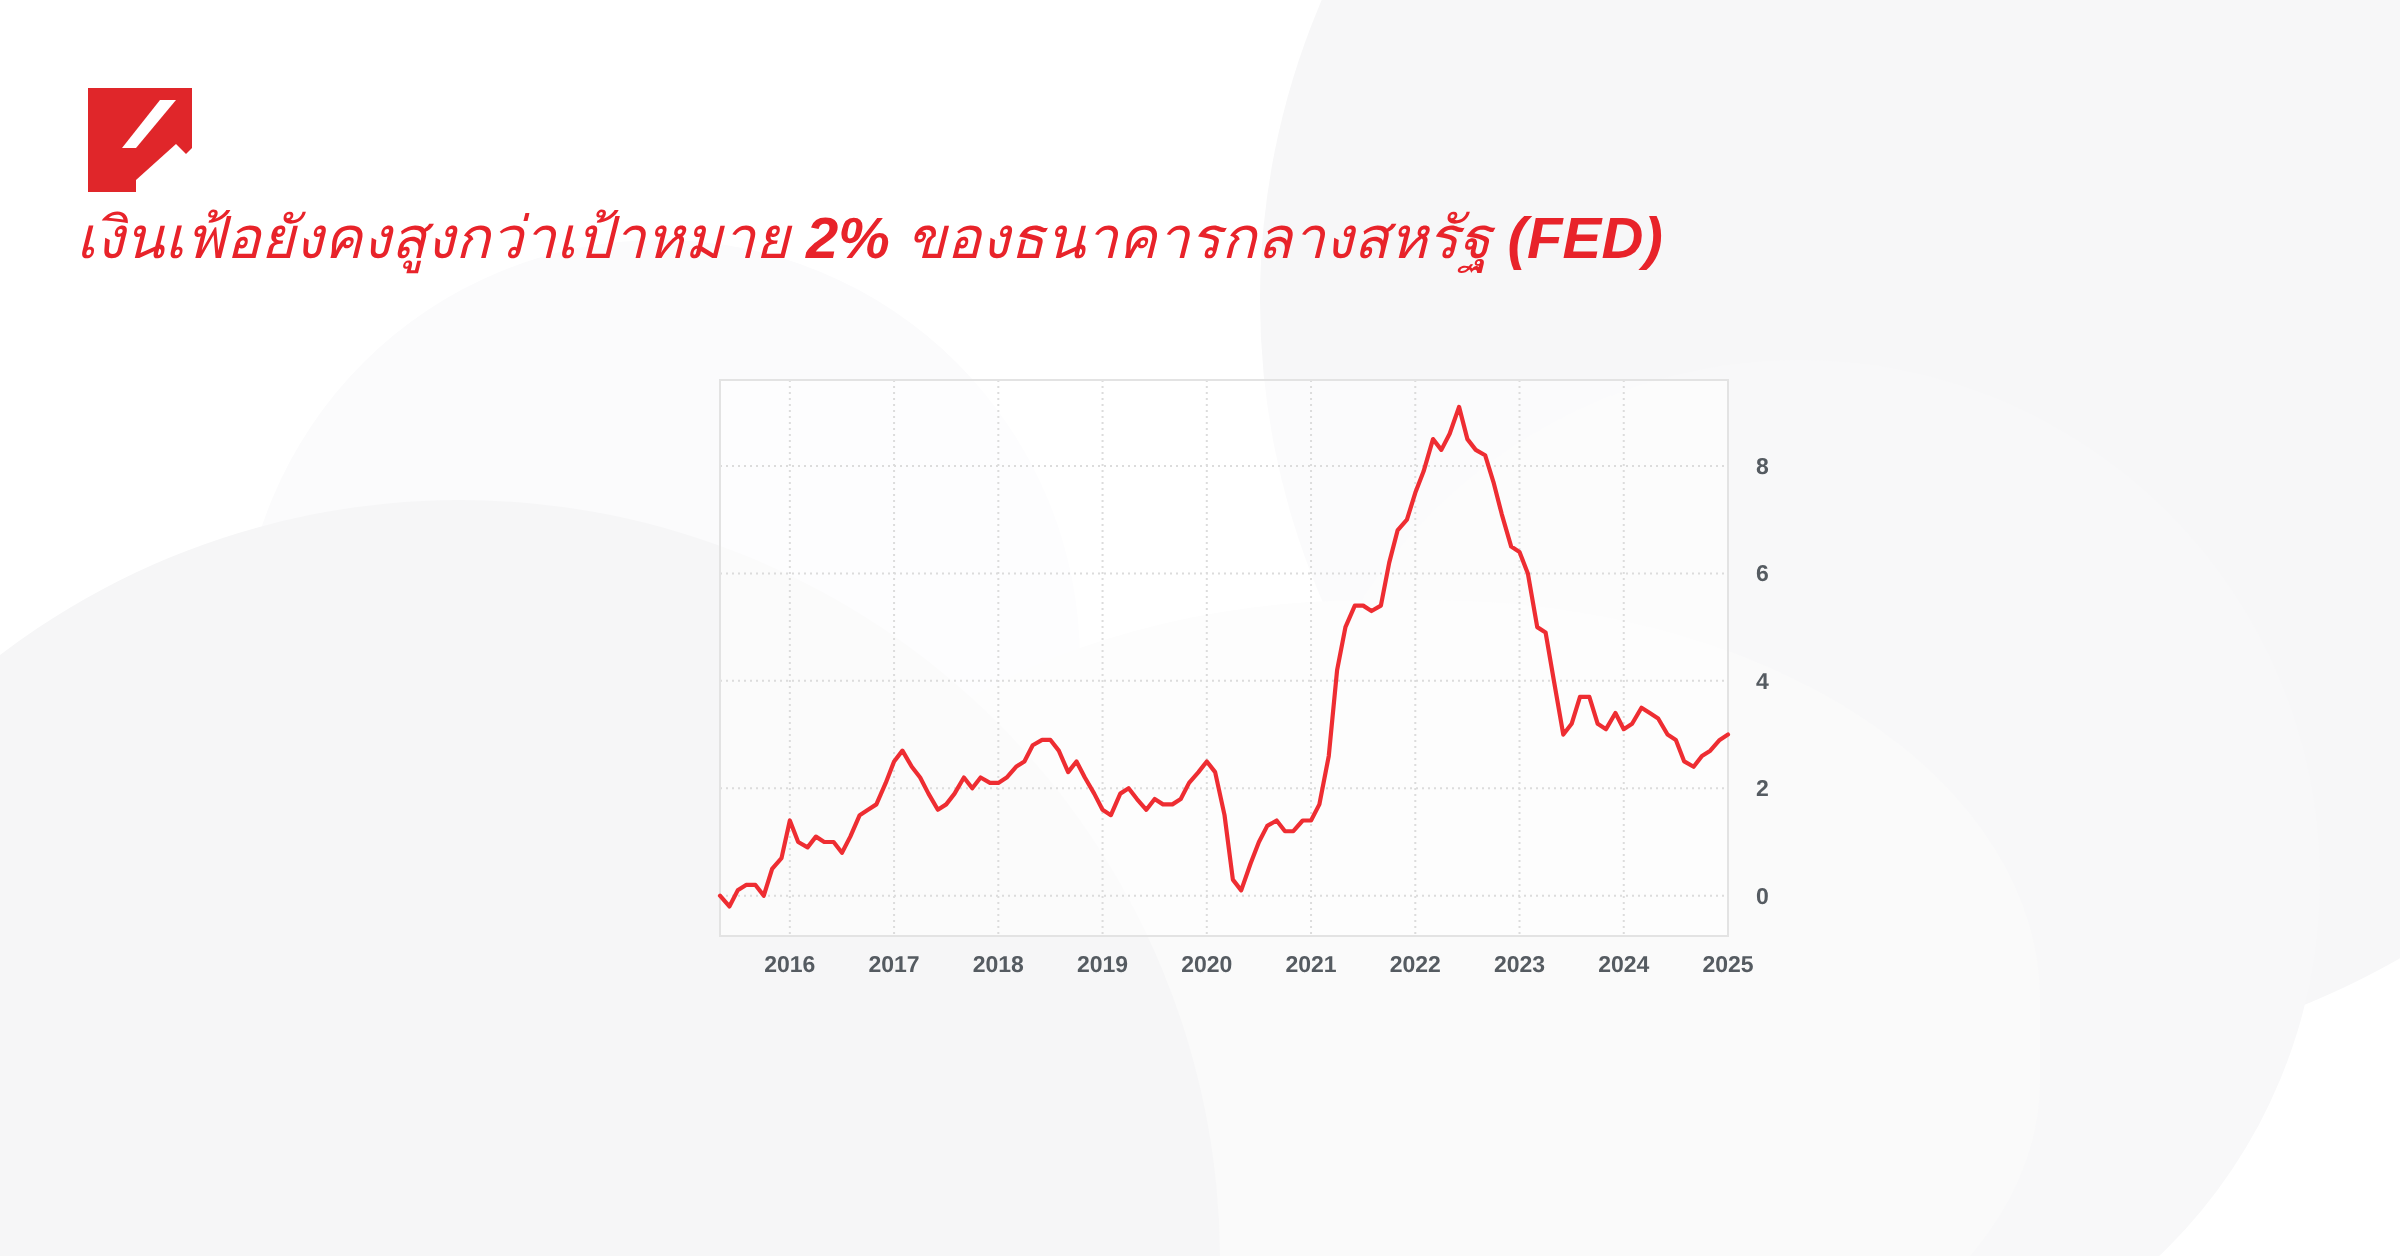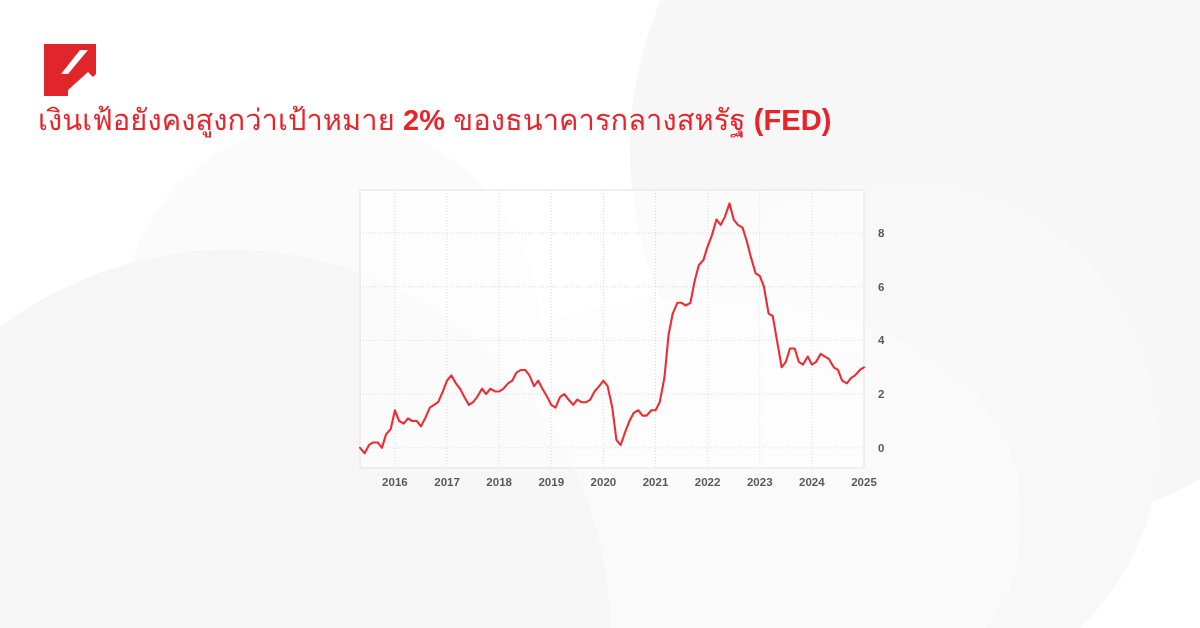--- a/index.html
+++ b/index.html
@@ -99,20 +99,21 @@
     white-space: nowrap;
   }
   #headline .bold {
     font-weight: bold;
   }
   #headline .reg {
     font-weight: normal;
   }
   #headline span {
     display: inline;
+    font-style: italic;
   }
 
   
   #chart-wrap {
     position: absolute;
     left: 352px;
     top: 186px;
     width: 520px;
     height: 310px;
   }

